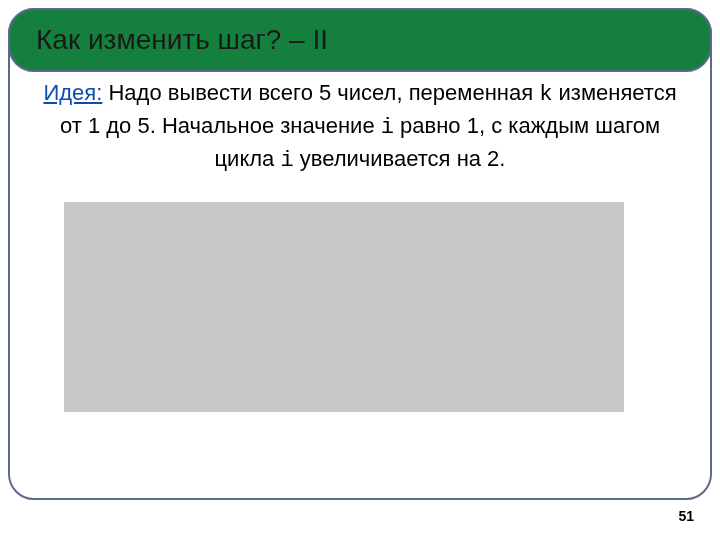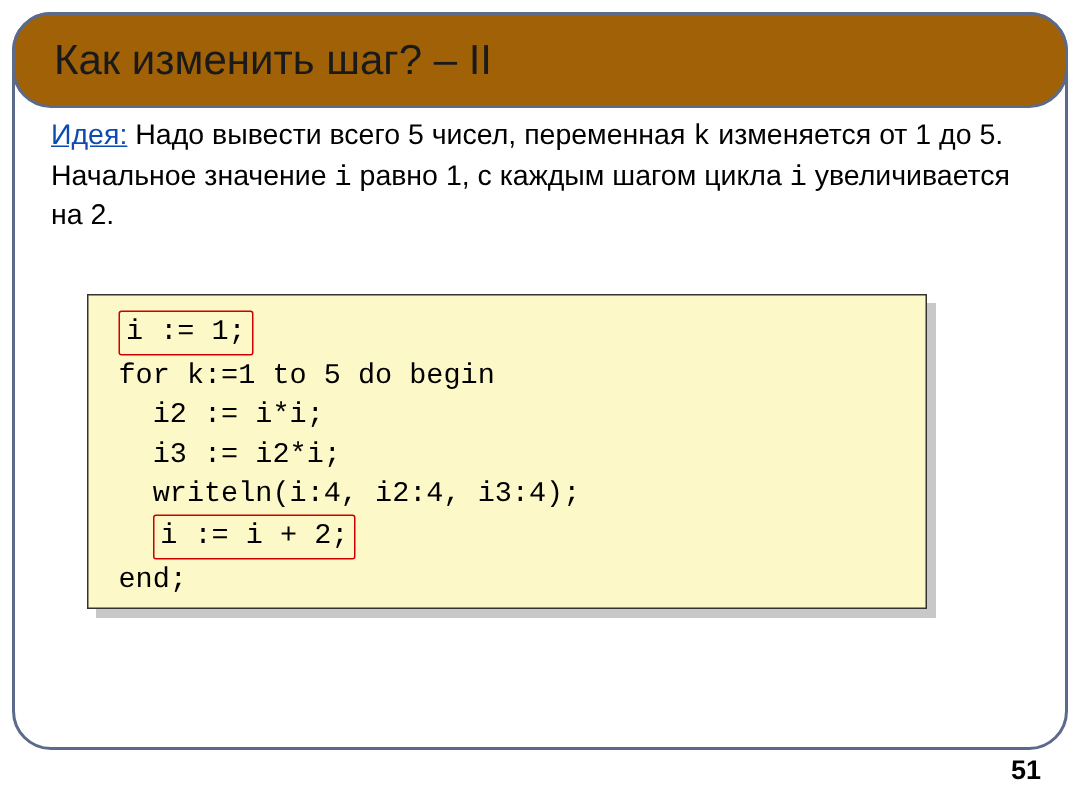--- a/index.html
+++ b/index.html
@@ -23,39 +23,40 @@
     border-radius: 26px;
     padding: 0;
   }
   .title-wrap {
     position: absolute;
     top: -2px;
     left: -2px;
     right: -2px;
     border: 2px solid #5b6a8a;
     border-radius: 26px 26px 26px 26px;
-    background: #a16207;
+    background: #15803d;
     padding: 14px 26px 14px 26px;
   }
   .slide-title {
     font-size: 28px;
     color: #1a1a1a;
     font-weight: normal;
   }
   .body-area {
     position: absolute;
     top: 68px;
     left: 24px;
     right: 24px;
   }
   .idea-para {
-    font-size: 19px;
+    font-size: 22px;
     line-height: 1.4;
     color: #000;
     margin-bottom: 12px;
+    text-align: center;
   }
   .kw-idea {
     color: #0b4bb2;
     text-decoration: underline;
   }
   .code-var {
     font-family: "Courier New", monospace;
   }
   .sol-label {
     font-size: 19px;
@@ -90,43 +91,36 @@
     border: 1.5px solid #cc0000;
     background: #fdf8c7;
     padding: 0 4px 1px 4px;
     border-radius: 2px;
     display: inline-block;
   }
   .page-num {
     position: absolute;
     right: 26px;
     bottom: 16px;
-    font-size: 18px;
+    font-size: 14px;
     font-weight: bold;
     color: #000;
   }
 </style>
 </head>
 <body>
 
 <div class="slide-frame">
   <div class="title-wrap">
     <div class="slide-title">Как изменить шаг? – II</div>
   </div>
 
   <div class="body-area">
     <div class="idea-para">
       <span class="kw-idea">Идея:</span><span> Надо вывести всего 5 чисел, переменная </span><span class="code-var">k</span><span> изменяется от 1 до 5. Начальное значение </span><span class="code-var">i</span><span> равно 1, с каждым шагом цикла </span><span class="code-var">i</span><span> увеличивается на 2.</span>
     </div>
   </div>
 
   <div class="code-shadow"></div>
-  <div class="code-box"><span class="hl">i := 1;</span>
-<span>for k:=1 to 5 do begin</span>
-<span>  i2 := i*i;</span>
-<span>  i3 := i2*i;</span>
-<span>  writeln(i:4, i2:4, i3:4);</span>
-  <span class="hl">i := i + 2;</span>
-<span>end;</span></div>
 
 </div>
 
 <div class="page-num">51</div>
 
 </body></html>

